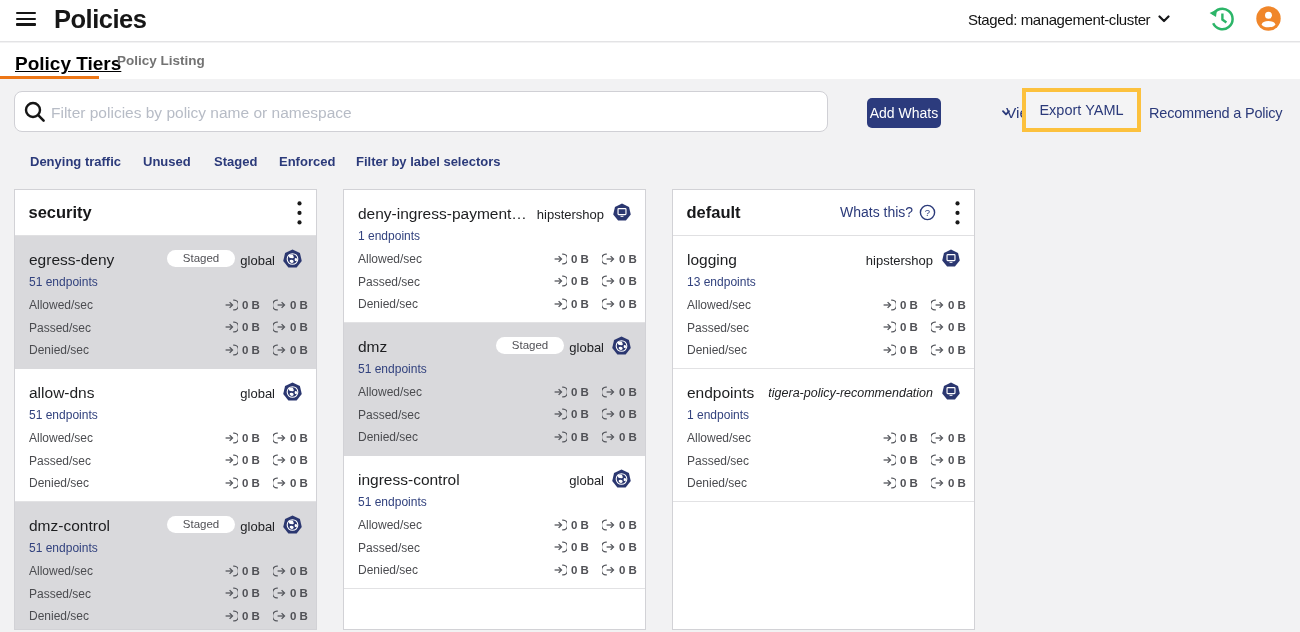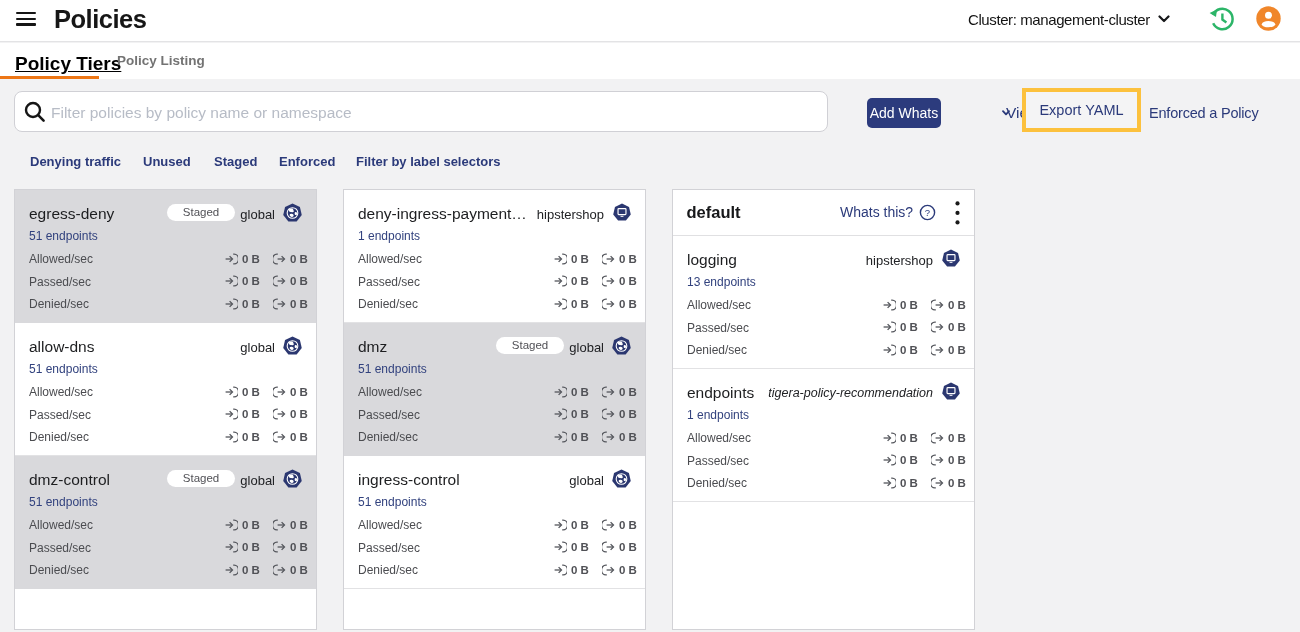--- a/index.html
+++ b/index.html
@@ -50,21 +50,21 @@
 .mval {position:absolute; top:0.5px; font-size:11.5px; font-weight:700; color:#505156;}
 </style></head>
 <body>
 <div class="topbar">
 <div class="burger">
       <div></div>
       <div></div>
       <div></div>
     </div>
 <div class="ptitle">Policies</div>
-<div class="cluster">Cluster: management-cluster</div>
+<div class="cluster">Staged: management-cluster</div>
 <div class="cchev">
       <svg width="12" height="8" viewBox="0 0 12 8" style="display:block">
         <path d="M1.5 1.5 L6 6 L10.5 1.5" fill="none" stroke="#17181a" stroke-width="2.2" stroke-linecap="round" stroke-linejoin="round"></path>
       </svg>
     </div>
 <div class="abs" style="left:1209px; top:6px;">
       <svg width="26" height="26" viewBox="0 0 26 26" style="display:block">
 <path d="M4.16 8.69 A10.2 10.2 0 1 1 4.16 17.31" fill="none" stroke="#2cb568" stroke-width="2.5"></path>
 <path d="M0.6 7.0 L8.0 3.6 L7.0 11.0 Z" fill="#2cb568"></path>
 <path d="M13.4 7.6 V13.6 L17.4 16.4" fill="none" stroke="#2cb568" stroke-width="2.4"></path>
@@ -96,29 +96,41 @@
 </div>
 
 <div class="btn">Add Whats</div>
 <div class="view">View</div>
 <div class="vchev">
     <svg width="8" height="6" viewBox="0 0 8 6" style="display:block">
       <path d="M1 1.2 L4 4.4 L7 1.2" fill="none" stroke="#2b3a7a" stroke-width="1.8" stroke-linecap="round" stroke-linejoin="round"></path>
     </svg>
   </div>
 <div class="expbox">Export YAML</div>
-<div class="recom">Enforced a Policy</div>
+<div class="recom">Recommend a Policy</div>
 
 <span class="flink" style="left:22px">Denying traffic</span>
 <span class="flink" style="left:135px">Unused</span>
 <span class="flink" style="left:206px">Staged</span>
 <span class="flink" style="left:271px">Enforced</span>
 <span class="flink" style="left:348px">Filter by label selectors</span>
 
 <div class="col" style="left:14px">
+<div class="colhead">
+      <span class="ctitle">security</span>
+      <span class="kebab">
+        <svg width="5" height="24" viewBox="0 0 5 24" style="display:block">
+          <g fill="#191919">
+            <circle cx="2.5" cy="2.4" r="2.1"></circle>
+            <circle cx="2.5" cy="11.9" r="2.1"></circle>
+            <circle cx="2.5" cy="21.4" r="2.1"></circle>
+          </g>
+        </svg>
+      </span>
+    </div>
 <div class="card gray">
 <div class="cname">egress-deny</div>
 <span class="pill">Staged</span>
 <span class="nslab">global</span>
 <span class="cicon">
         <svg width="19" height="20" viewBox="0 0 20 20.6" style="display:block">
 <polygon points="10.00,0.30 17.82,4.07 19.75,12.53 14.34,19.31 5.66,19.31 0.25,12.53 2.18,4.07" fill="#2b3770"></polygon>
 <circle cx="10" cy="10.3" r="5.6" fill="none" stroke="#fff" stroke-width="1.15"></circle>
 <path d="M6.6 6.2 Q8.6 5.2 10.4 5.9 Q11.5 6.5 10.3 7.3 Q12 7.2 11.5 8.4 Q10.6 9.9 8.8 9.2 Q6.9 9.6 6.3 8.2 Q5.9 7.0 6.6 6.2 Z" fill="#fff"></path>
 <path d="M7.4 11.4 Q9.2 10.6 10.6 11.5 Q11.8 12.4 10.9 13.6 Q10.0 14.9 8.6 14.2 Q7.0 13.6 7.0 12.4 Z" fill="#fff"></path>

